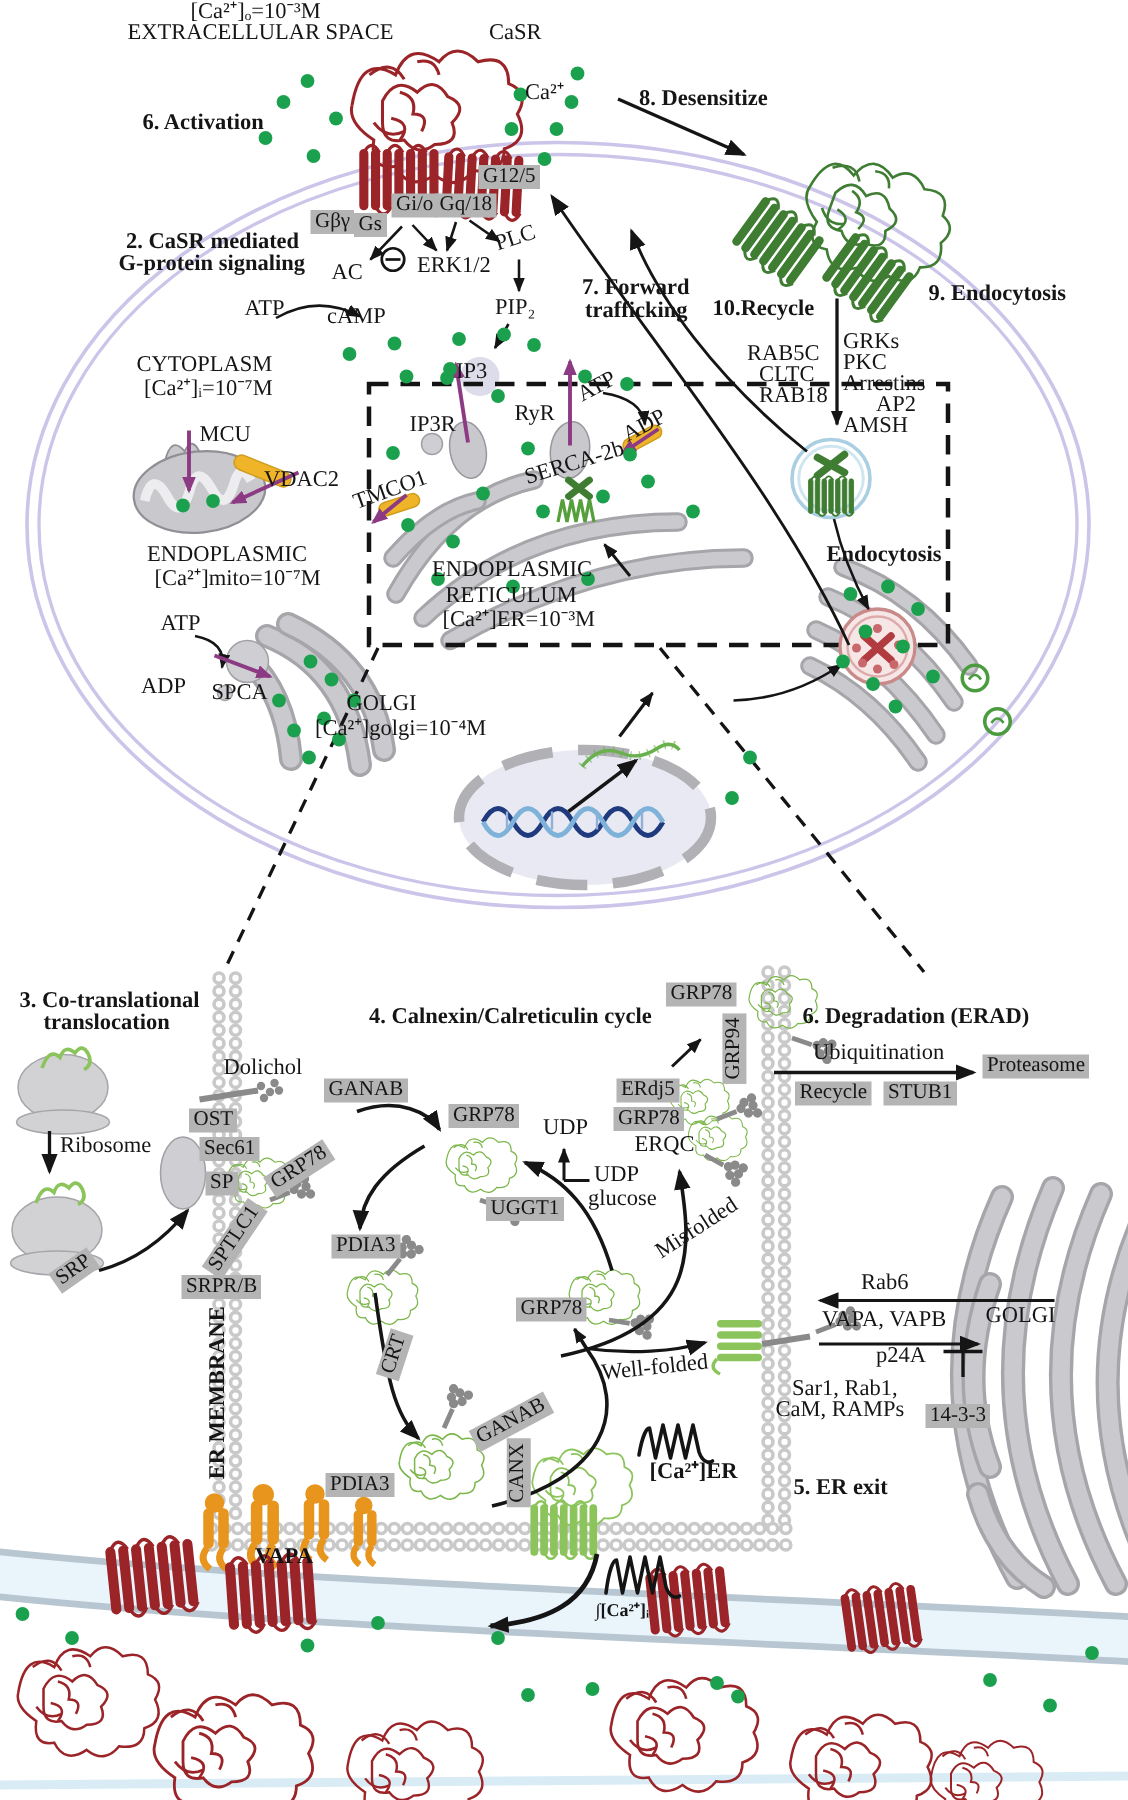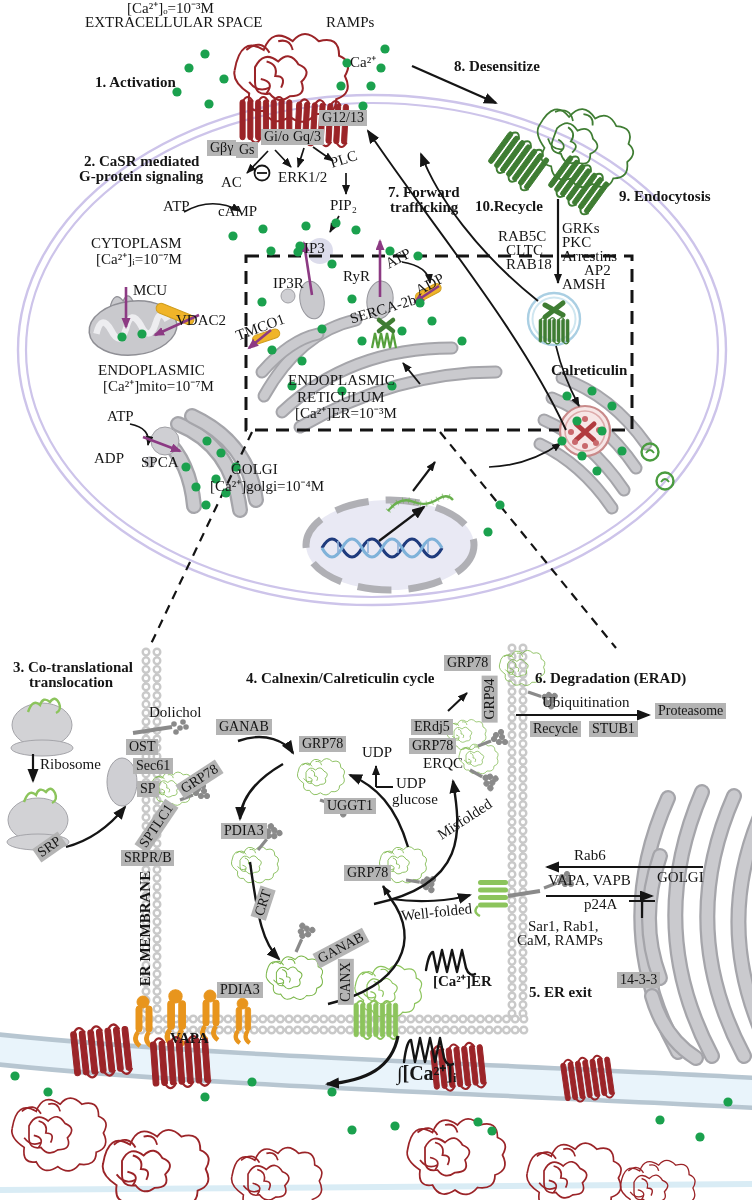--- a/index.html
+++ b/index.html
@@ -2,21 +2,21 @@
 <html><head>
 <meta charset="utf-8">
 <style>
   html,body{margin:0;padding:0;background:#fff}
   #wrap{position:relative;width:752px;height:1200px;background:#fff;overflow:hidden;
         font-family:"Liberation Serif",serif}
   #fig{position:absolute;left:0;top:0}
   .lbl{position:absolute;color:#151515;font-size:15px;line-height:15px;white-space:nowrap}
   .b{font-weight:bold}
   .u{}
-  .s16{font-size:20px}
+  .s16{font-size:12px}
   .chip{position:absolute;background:#b4b4b4;color:#151515;font-size:14px;line-height:16px;
         padding:0 3px;white-space:nowrap}
   .bead1{stroke:#c9c9c9;stroke-width:9;stroke-dasharray:.1 8.6;stroke-linecap:round;fill:none}
   .bead2{stroke:#ffffff;stroke-width:4.2;stroke-dasharray:.1 8.6;stroke-linecap:round;fill:none}
   .gA{stroke:#a5a5aa;stroke-width:16;fill:none;stroke-linecap:round}
   .gB{stroke:#cacace;stroke-width:11.5;fill:none;stroke-linecap:round}
   .eA{stroke:#a5a5aa;stroke-width:13;fill:none;stroke-linecap:round}
   .eB{stroke:#cacace;stroke-width:9;fill:none;stroke-linecap:round}
   .arr{stroke:#151515;fill:none}
   .parr{stroke:#8c3a83;stroke-width:2.6;fill:none}
@@ -424,31 +424,31 @@
 </g>
 
 <g fill="none" stroke="#141414" stroke-width="2.4" stroke-linejoin="round" stroke-linecap="round">
   <path d="M426,970 C428,958 431,952 433,952 L437,972 L442,950 L447,972 L452,950 L457,972 L462,950 L466,968 C468,974 472,976 475,974"></path>
   <path d="M404,1062 C406,1046 409,1040 411,1040 L415,1062 L420,1038 L425,1062 L430,1038 L435,1062 L440,1038 L444,1058 C446,1064 450,1066 453,1064"></path>
 </g>
 </svg>
 
 <div class="lbl" style="left:127px;top:1px">[Ca²⁺]ₒ=10⁻³M</div>
 <div class="lbl" style="left:85px;top:15px">EXTRACELLULAR SPACE</div>
-<div class="lbl" style="left:326px;top:15px">RAMPs</div>
+<div class="lbl" style="left:326px;top:15px">CaSR</div>
 <div class="lbl" style="left:350px;top:55px">Ca²⁺</div>
-<div class="lbl b" style="left:95px;top:75px">1. Activation</div>
-<div class="lbl b" style="left:454px;top:59px">8. Desensitize</div>
+<div class="lbl b" style="left:95px;top:75px">6. Activation</div>
+<div class="lbl b" style="left:426px;top:59px">8. Desensitize</div>
 <div class="lbl b" style="left:84px;top:154px">2. CaSR mediated</div>
 <div class="lbl b" style="left:79px;top:169px">G-protein signaling</div>
 <div class="chip" style="left:207px;top:140px">Gβγ</div>
 <div class="chip" style="left:236px;top:142px">Gs</div>
 <div class="chip" style="left:261px;top:129px">Gi/o</div>
-<div class="chip" style="left:290px;top:129px">Gq/3</div>
-<div class="chip" style="left:319px;top:110px">G12/13</div>
+<div class="chip" style="left:290px;top:129px">Gq/18</div>
+<div class="chip" style="left:319px;top:110px">G12/5</div>
 <div class="lbl" style="left:221px;top:175px">AC</div>
 <div class="lbl" style="left:278px;top:170px">ERK1/2</div>
 <div class="lbl" style="left:330px;top:152px;transform:rotate(-18deg)">PLC</div>
 <div class="lbl" style="left:163px;top:199px">ATP</div>
 <div class="lbl" style="left:218px;top:204px">cAMP</div>
 <div class="lbl" style="left:330px;top:198px">PIP₂</div>
 <div class="lbl" style="left:304px;top:241px">IP3</div>
 <div class="lbl" style="left:91px;top:236px">CYTOPLASM</div>
 <div class="lbl" style="left:96px;top:252px">[Ca²⁺]ᵢ=10⁻⁷M</div>
 <div class="lbl" style="left:133px;top:283px">MCU</div>
@@ -474,21 +474,21 @@
 <div class="lbl b" style="left:475px;top:199px">10.Recycle</div>
 <div class="lbl" style="left:498px;top:229px">RAB5C</div>
 <div class="lbl" style="left:506px;top:243px">CLTC</div>
 <div class="lbl" style="left:506px;top:257px">RAB18</div>
 <div class="lbl" style="left:562px;top:221px">GRKs</div>
 <div class="lbl" style="left:562px;top:235px">PKC</div>
 <div class="lbl" style="left:562px;top:249px">Arrestins</div>
 <div class="lbl" style="left:584px;top:263px">AP2</div>
 <div class="lbl" style="left:562px;top:277px">AMSH</div>
 <div class="lbl b" style="left:619px;top:189px">9. Endocytosis</div>
-<div class="lbl b" style="left:551px;top:363px">Calreticulin</div>
+<div class="lbl b" style="left:551px;top:363px">Endocytosis</div>
 
 <div class="lbl b" style="left:13px;top:660px">3. Co-translational</div>
 <div class="lbl b" style="left:29px;top:675px">translocation</div>
 <div class="lbl" style="left:40px;top:757px">Ribosome</div>
 <div class="chip" style="left:34px;top:839px;transform:rotate(-35deg)">SRP</div>
 <div class="lbl" style="left:149px;top:705px">Dolichol</div>
 <div class="chip" style="left:126px;top:739px">OST</div>
 <div class="chip" style="left:133px;top:758px">Sec61</div>
 <div class="chip" style="left:137px;top:781px">SP</div>
 <div class="chip" style="left:129px;top:818px;transform:rotate(-56deg)">SPTLC1</div>
@@ -518,20 +518,20 @@
 <div class="lbl" style="left:542px;top:695px">Ubiquitination</div>
 <div class="chip" style="left:655px;top:703px">Proteasome</div>
 <div class="chip" style="left:530px;top:721px">Recycle</div>
 <div class="chip" style="left:589px;top:721px">STUB1</div>
 <div class="lbl b" style="left:88px;top:921px;transform:rotate(-90deg)">ER MEMBRANE</div>
 <div class="lbl" style="left:574px;top:848px">Rab6</div>
 <div class="lbl" style="left:548px;top:873px">VAPA, VAPB</div>
 <div class="lbl" style="left:584px;top:897px">p24A</div>
 <div class="lbl" style="left:528px;top:919px">Sar1, Rab1,</div>
 <div class="lbl" style="left:517px;top:933px">CaM, RAMPs</div>
-<div class="chip" style="left:617px;top:972px">14-3-3</div>
+<div class="chip" style="left:617px;top:936px">14-3-3</div>
 <div class="lbl" style="left:657px;top:870px">GOLGI</div>
 <div class="lbl b" style="left:529px;top:985px">5. ER exit</div>
 <div class="lbl b" style="left:433px;top:974px">[Ca²⁺]ER</div>
 <div class="lbl b" style="left:170px;top:1031px">VAPA</div>
 <div class="lbl b s16" style="left:397px;top:1066px">∫[Ca²⁺]ᵢ</div>
 
 </div>
 
 </body></html>

